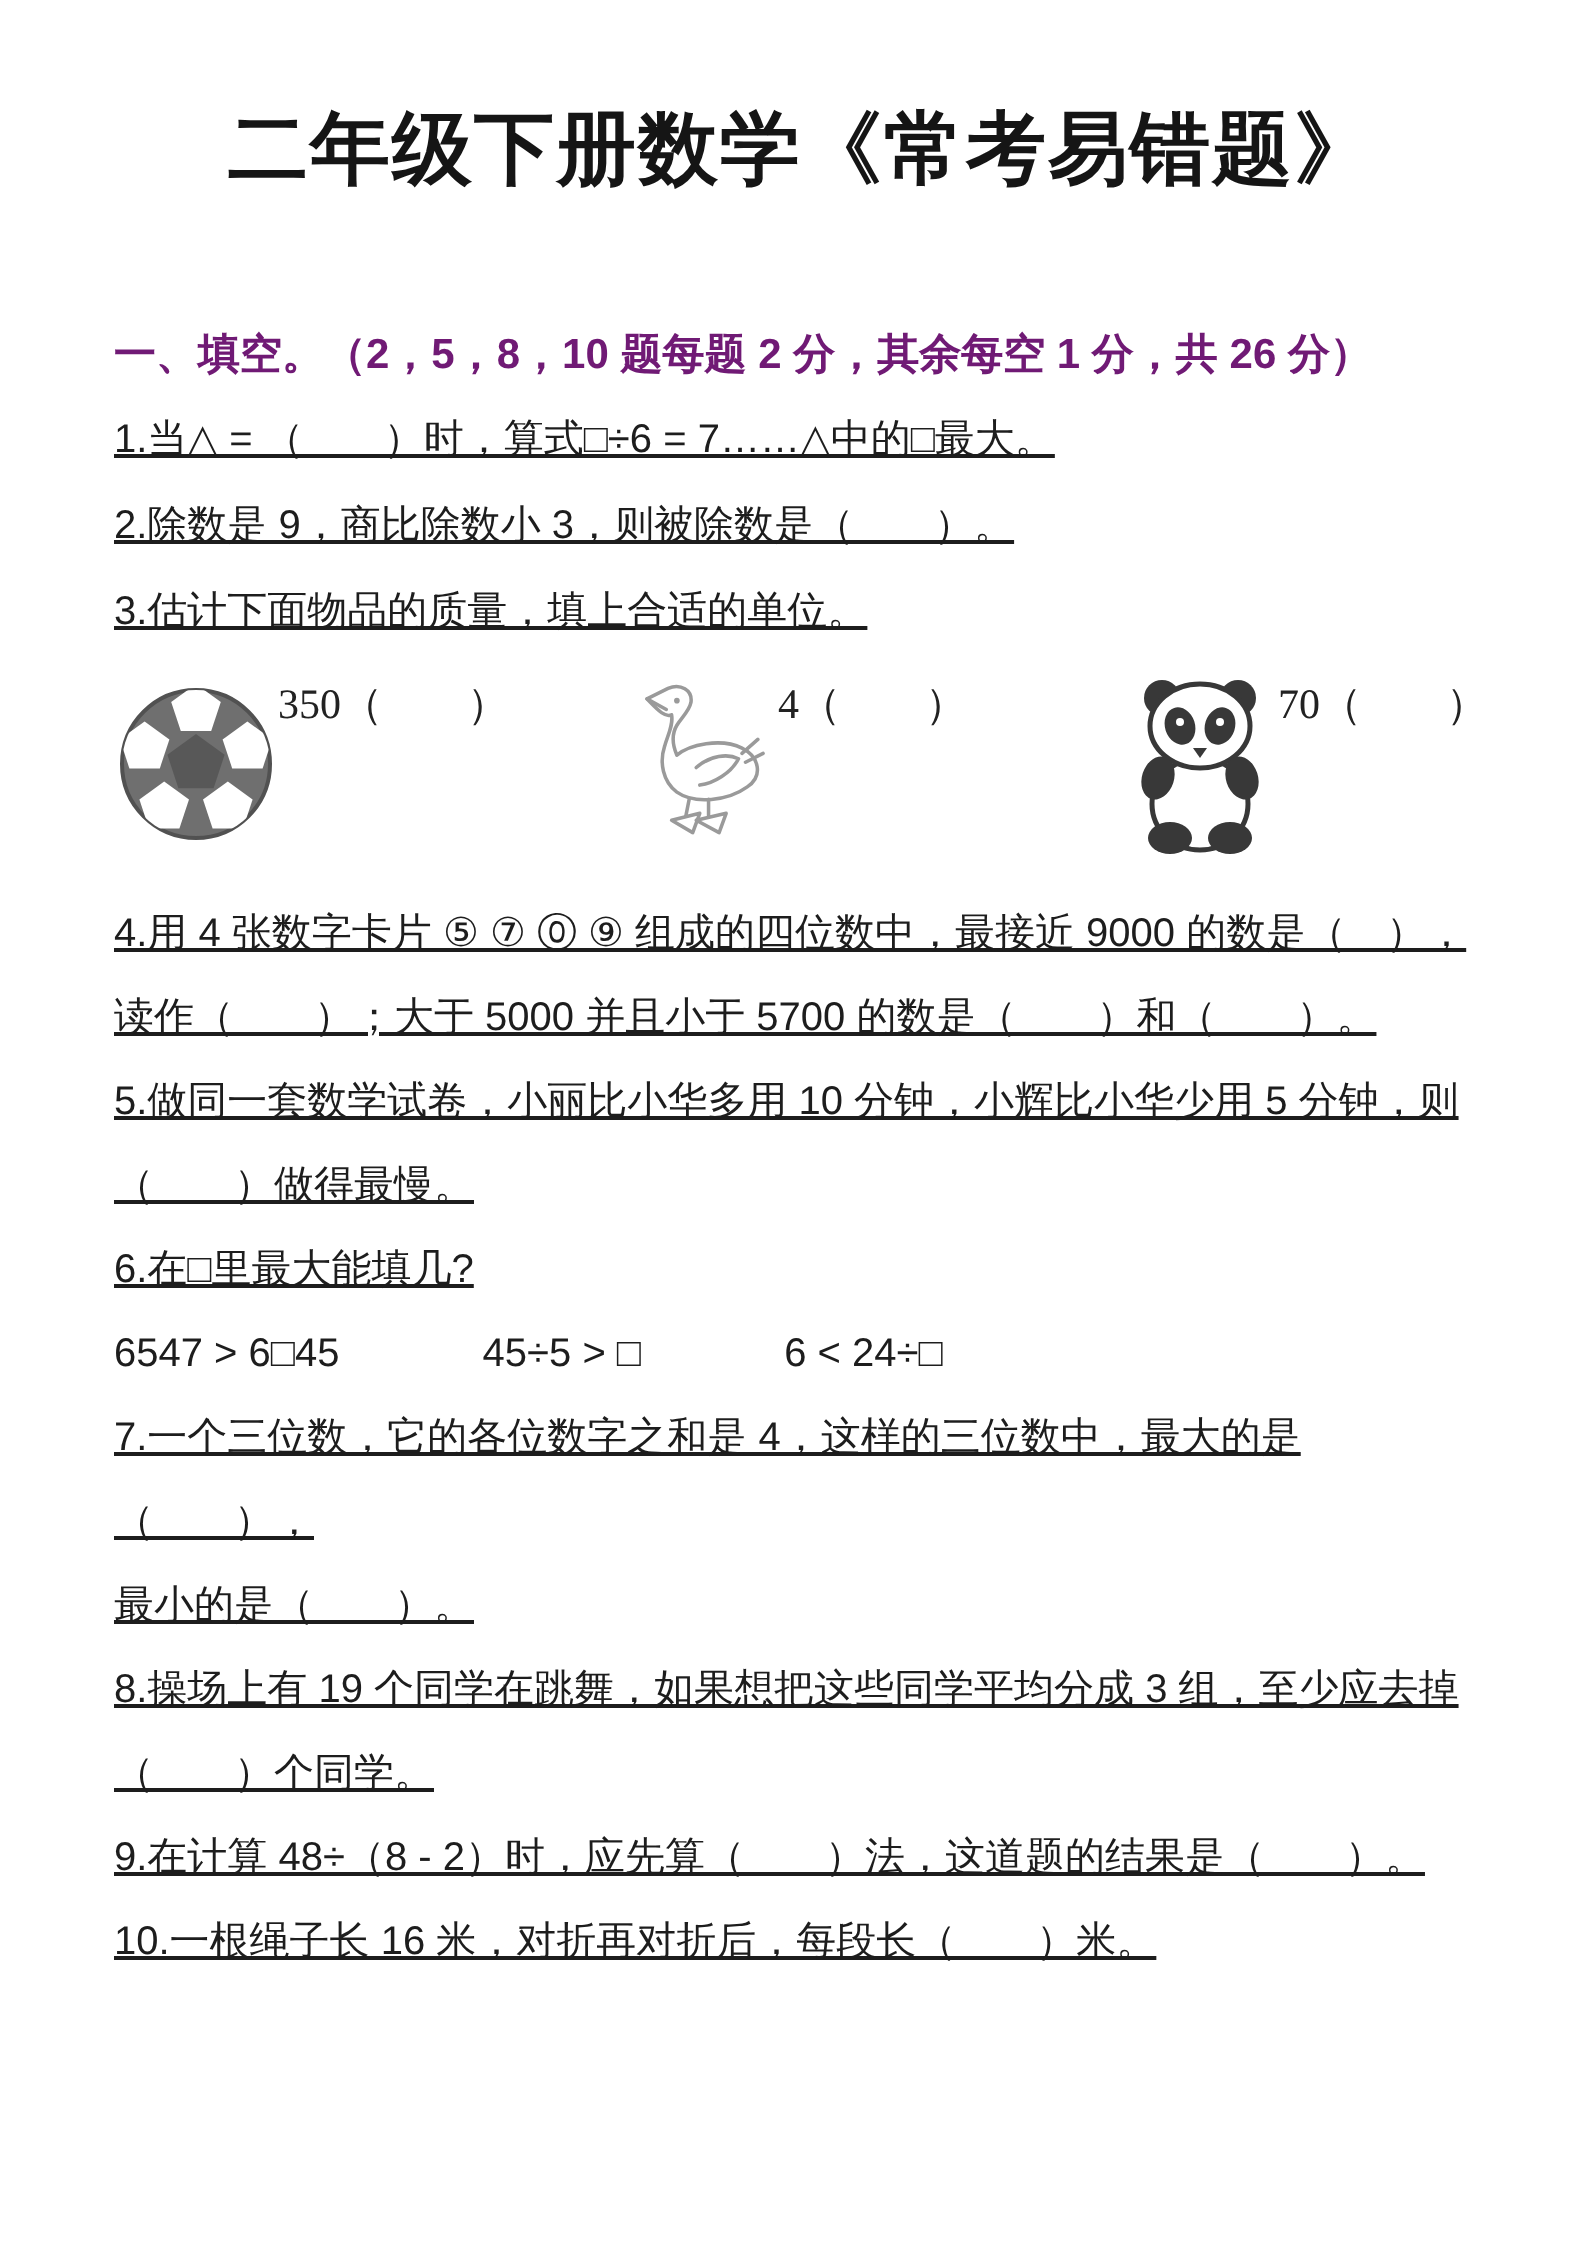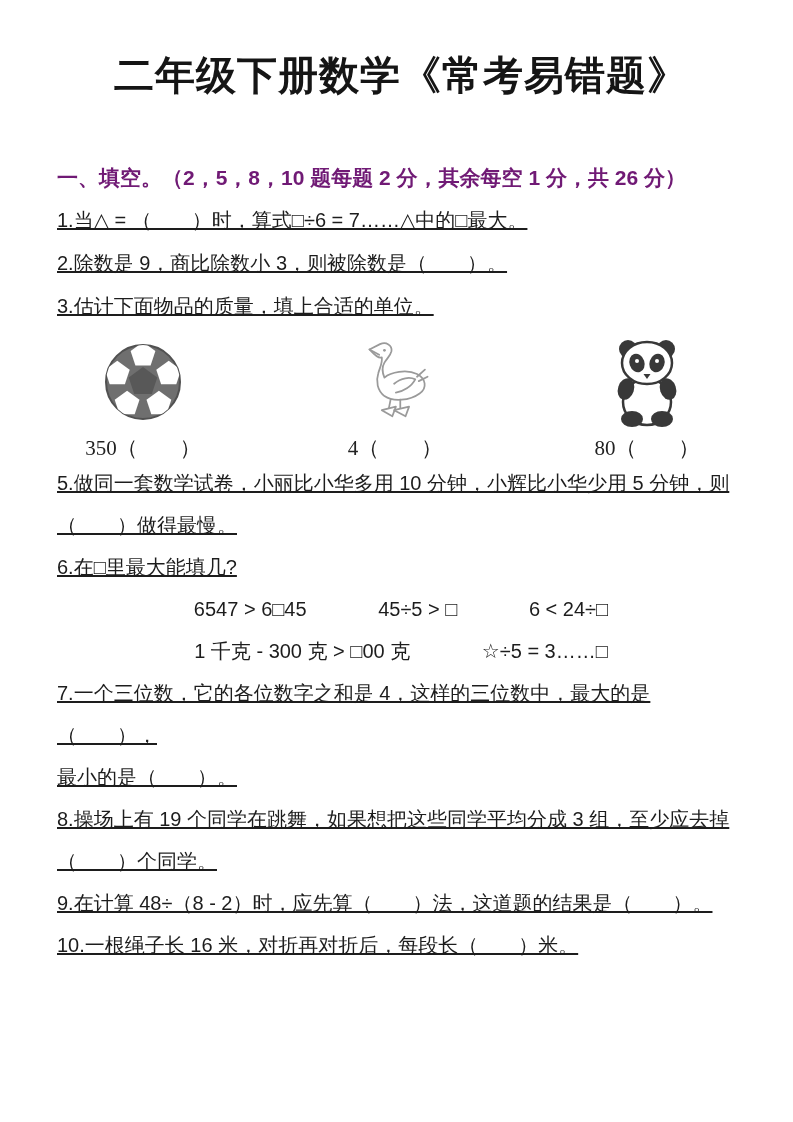--- a/index.html
+++ b/index.html
@@ -33,30 +33,30 @@
   .questions { margin-top: 8px; }
   .q {
     margin: 0;
     font-size: 20px;
     line-height: 43px;
     white-space: pre-wrap;
     font-weight: normal;
     text-decoration: underline;
   }
   .q2 { line-height: 42px; }
-  .eq-row { font-size: 20px; line-height: 42px; text-align: center; }
+  .eq-row { font-size: 20px; line-height: 42px; }
   .eq-row .eq { display: inline-block; }
   .eq-row .eq + .eq { margin-left: 66px; }
   .estimation-row {
     display: flex;
     justify-content: space-between;
     margin-top: 6px;
     padding: 0 12px 0 0;
   }
-  .est-item { width: 172px; display: flex; flex-direction: column; }
+  .est-item { width: 172px; display: flex; flex-direction: row; }
   .est-icon { height: 96px; display: flex; align-items: center; justify-content: center; }
   .est-label {
     font-family: "Liberation Serif", "DejaVu Serif", serif;
     font-size: 21px;
     line-height: 28px;
     margin-top: 4px;
     text-align: center;
     white-space: pre;
     color: #222222;
   }
@@ -129,37 +129,35 @@
               <ellipse cx="48" cy="27" rx="7.5" ry="9.5" fill="#383838" transform="rotate(18 48 27)"></ellipse>
               <circle cx="28" cy="25" r="2" fill="#ffffff"></circle>
               <circle cx="48" cy="25" r="2" fill="#ffffff"></circle>
               <path d="M34.5 38 L41.5 38 L38 43 Z" fill="#383838"></path>
               <ellipse cx="17" cy="53" rx="8" ry="11" fill="#383838" transform="rotate(18 17 53)"></ellipse>
               <ellipse cx="59" cy="53" rx="8" ry="11" fill="#383838" transform="rotate(-18 59 53)"></ellipse>
               <ellipse cx="23" cy="83" rx="11" ry="8" fill="#383838"></ellipse>
               <ellipse cx="53" cy="83" rx="11" ry="8" fill="#383838"></ellipse>
             </svg>
           </div>
-          <div class="est-label">80（　　）</div>
+          <div class="est-label">70（　　）</div>
         </div>
 
       </div>
 
+      <p class="q q2" style="margin-top:16px">4.用 4 张数字卡片 ⑤ ⑦ ⓪ ⑨ 组成的四位数中，最接近 9000 的数是（　），
+读作（　　）；大于 5000 并且小于 5700 的数是（　　）和（　　）。</p>
       <p class="q q2">5.做同一套数学试卷，小丽比小华多用 10 分钟，小辉比小华少用 5 分钟，则
 （　　）做得最慢。</p>
       <p class="q q2">6.在□里最大能填几?</p>
 
       <div class="eq-row">
         <span class="eq">6547 &gt; 6□45</span>
         <span class="eq">45÷5 &gt; □</span>
         <span class="eq">6 &lt; 24÷□</span>
-      </div>
-      <div class="eq-row">
-        <span class="eq">1 千克 - 300 克 &gt; □00 克</span>
-        <span class="eq">☆÷5 = 3……□</span>
       </div>
 
       <p class="q q2">7.一个三位数，它的各位数字之和是 4，这样的三位数中，最大的是（　　），
 最小的是（　　）。</p>
       <p class="q q2">8.操场上有 19 个同学在跳舞，如果想把这些同学平均分成 3 组，至少应去掉
 （　　）个同学。</p>
       <p class="q q2">9.在计算 48÷（8 - 2）时，应先算（　　）法，这道题的结果是（　　）。</p>
       <p class="q q2">10.一根绳子长 16 米，对折再对折后，每段长（　　）米。</p>
     </div>
 

